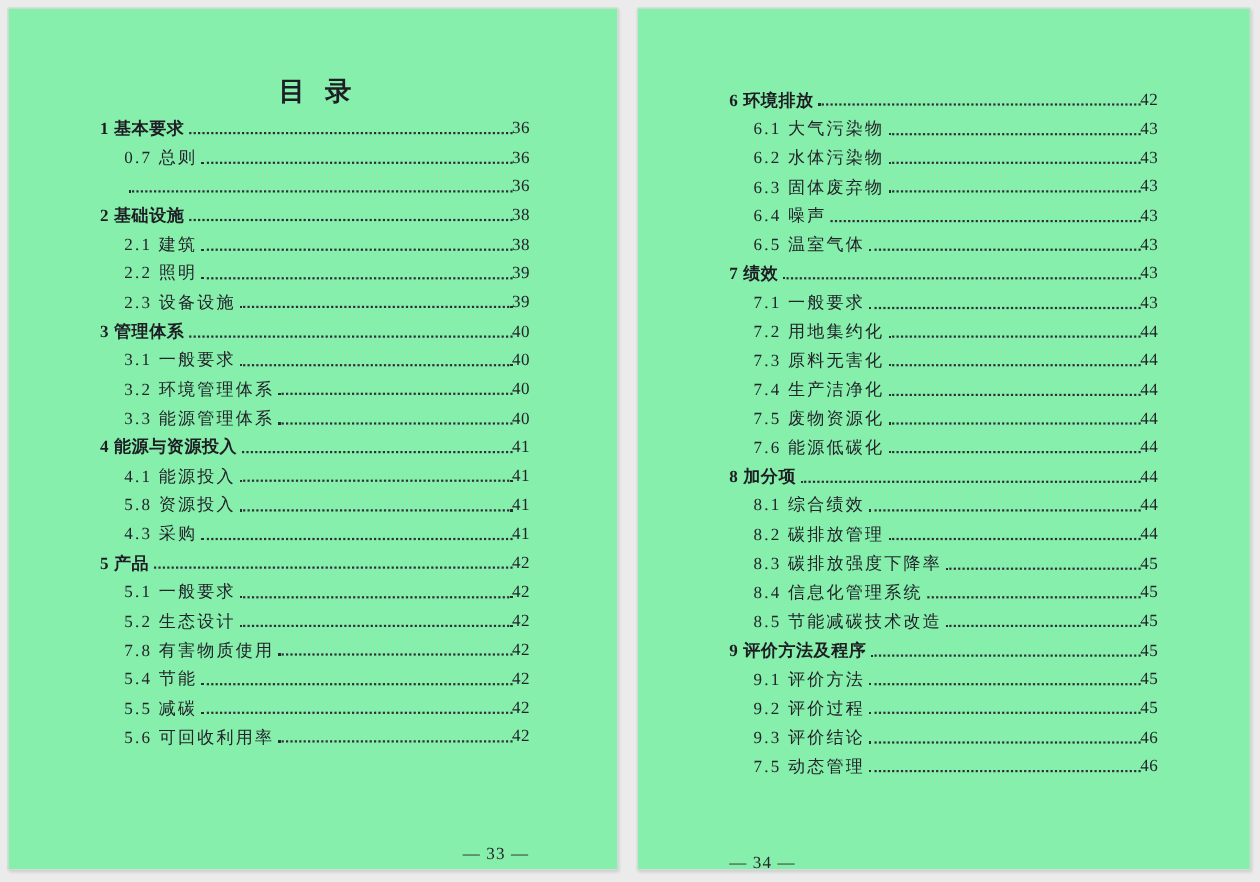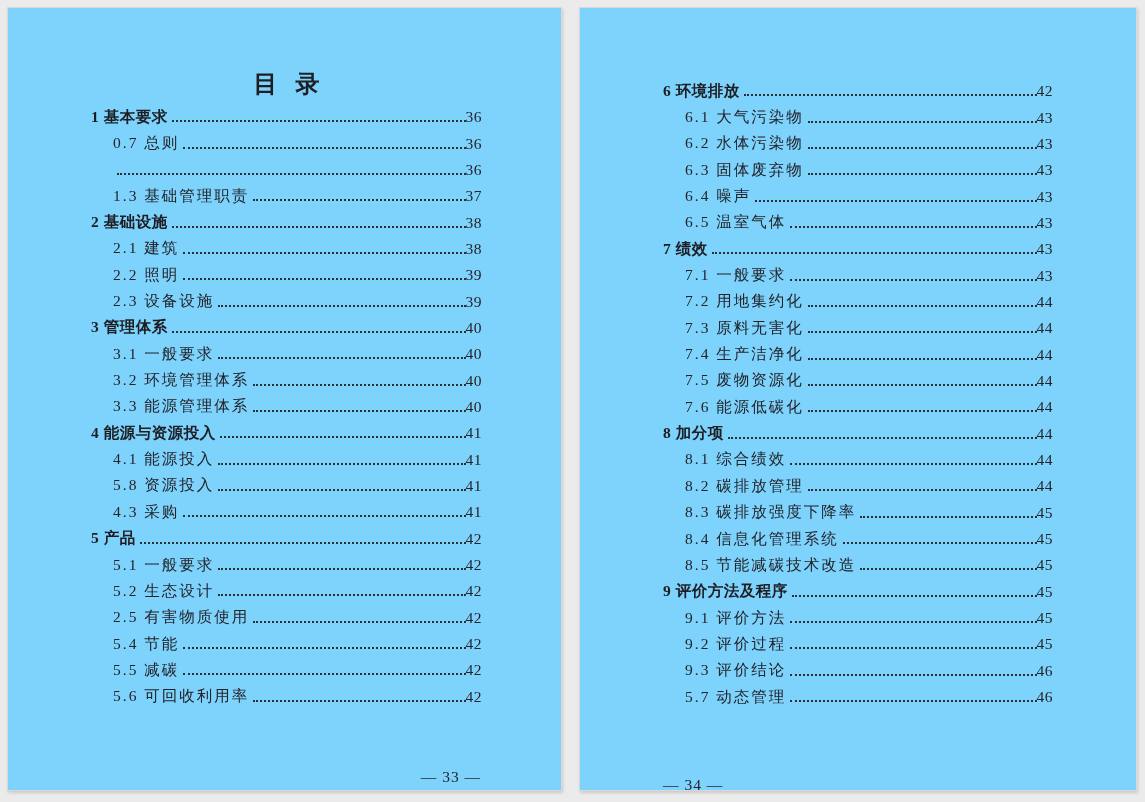--- a/index.html
+++ b/index.html
@@ -12,21 +12,21 @@
     position: relative;
     width: 1145px;
     height: 802px;
     background: #ebebeb;
     overflow: hidden;
   }
   .page {
     position: absolute;
     top: 7px;
     height: 784px;
-    background: #7dd3fc;
+    background: #86efac;
     border: 1px solid #d9d9d9;
     box-sizing: border-box;
     box-shadow: 1px 2px 3px rgba(0,0,0,0.14);
   }
   .page-left  { left: 7px;   width: 555px; }
   .page-right { left: 579px; width: 558px; }
 
   .toc-title {
     position: absolute;
     top: 62px;
@@ -100,25 +100,20 @@
         </div>
         <div class="toc-row level2">
           <span class="toc-label">0.7 总则</span>
           <span class="leader"></span>
           <span class="toc-page">36</span>
         </div>
         <div class="toc-row level2">
           <span class="leader"></span>
           <span class="toc-page">36</span>
         </div>
-        <div class="toc-row level2">
-          <span class="toc-label">1.3 基础管理职责</span>
-          <span class="leader"></span>
-          <span class="toc-page">37</span>
-        </div>
         <div class="toc-row level1">
           <span class="toc-label">2 基础设施</span>
           <span class="leader"></span>
           <span class="toc-page">38</span>
         </div>
         <div class="toc-row level2">
           <span class="toc-label">2.1 建筑</span>
           <span class="leader"></span>
           <span class="toc-page">38</span>
         </div>
@@ -181,21 +176,21 @@
           <span class="toc-label">5.1 一般要求</span>
           <span class="leader"></span>
           <span class="toc-page">42</span>
         </div>
         <div class="toc-row level2">
           <span class="toc-label">5.2 生态设计</span>
           <span class="leader"></span>
           <span class="toc-page">42</span>
         </div>
         <div class="toc-row level2">
-          <span class="toc-label">2.5 有害物质使用</span>
+          <span class="toc-label">7.8 有害物质使用</span>
           <span class="leader"></span>
           <span class="toc-page">42</span>
         </div>
         <div class="toc-row level2">
           <span class="toc-label">5.4 节能</span>
           <span class="leader"></span>
           <span class="toc-page">42</span>
         </div>
         <div class="toc-row level2">
           <span class="toc-label">5.5 减碳</span>
@@ -322,21 +317,21 @@
           <span class="toc-label">9.2 评价过程</span>
           <span class="leader"></span>
           <span class="toc-page">45</span>
         </div>
         <div class="toc-row level2">
           <span class="toc-label">9.3 评价结论</span>
           <span class="leader"></span>
           <span class="toc-page">46</span>
         </div>
         <div class="toc-row level2">
-          <span class="toc-label">5.7 动态管理</span>
+          <span class="toc-label">7.5 动态管理</span>
           <span class="leader"></span>
           <span class="toc-page">46</span>
         </div>
       </div>
     <div class="folio">— 34 —</div>
   </div>
 
 </div>
 
 </body></html>

